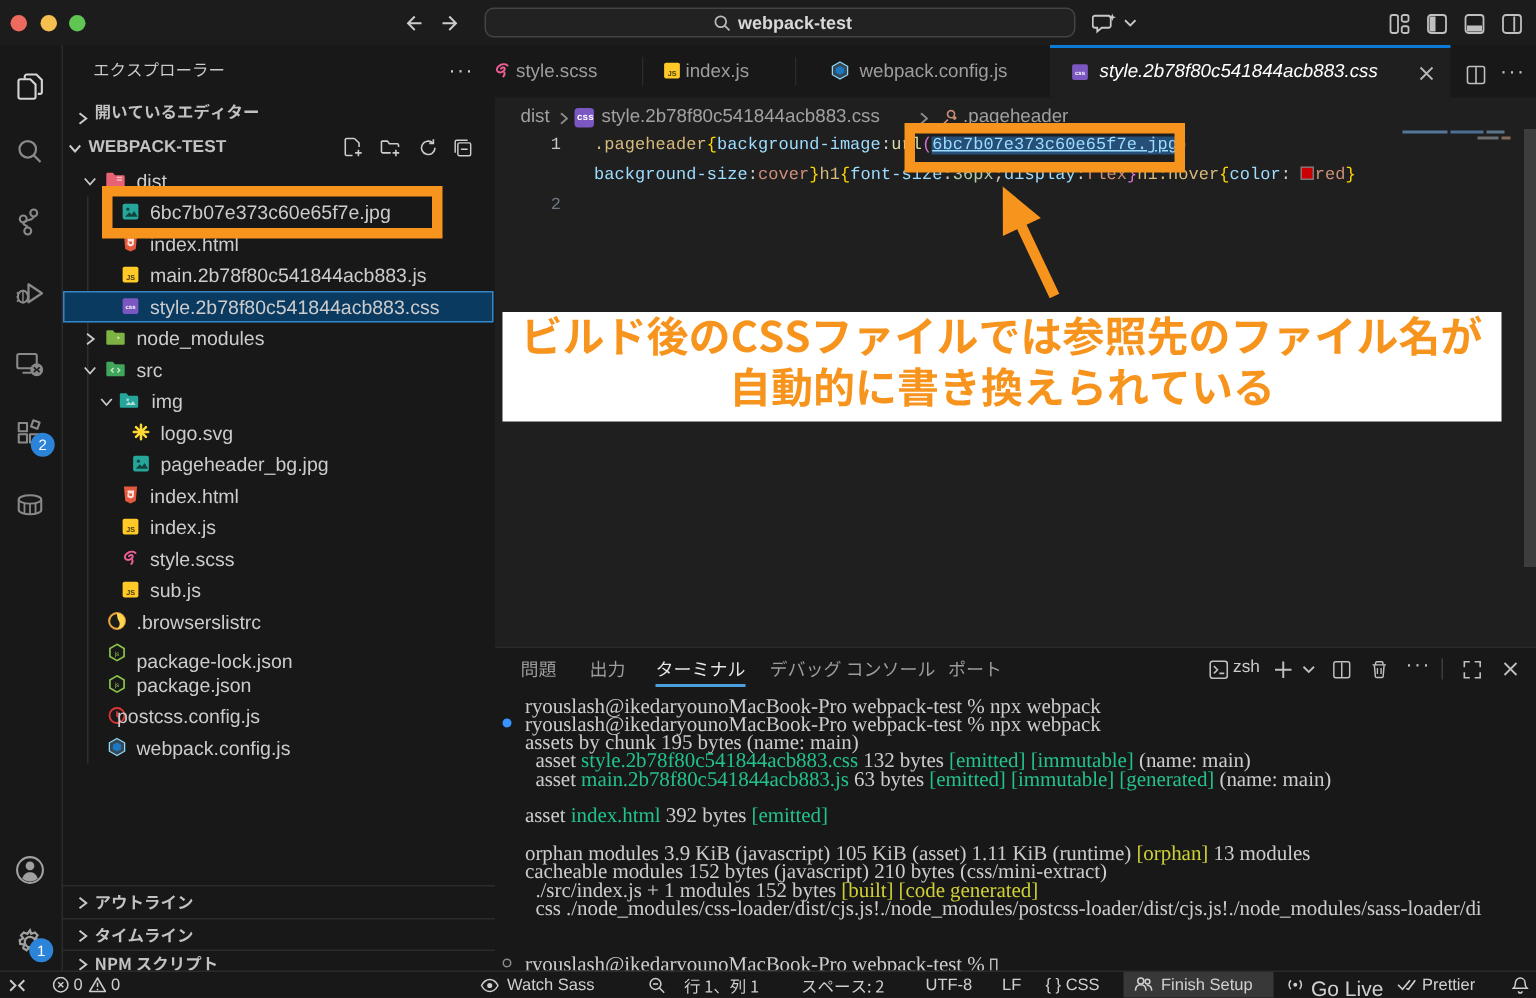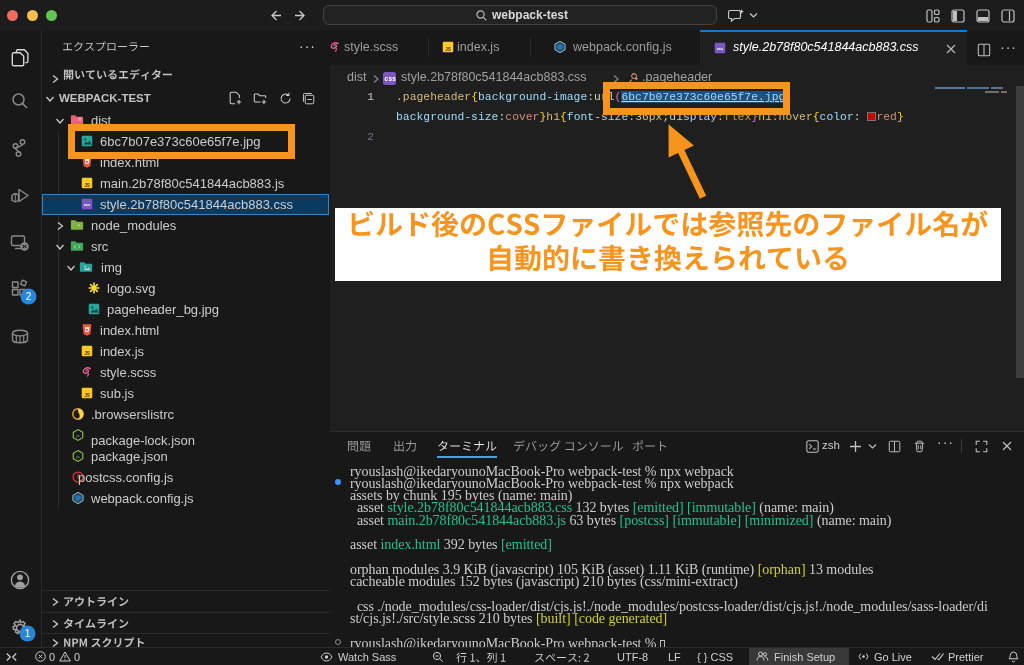--- a/index.html
+++ b/index.html
@@ -452,26 +452,26 @@
   <svg class="abs" style="left:645px;top:8px" width="13" height="13" viewBox="0 0 16 16">
         <path d="M6 1.5 h-4.5 v4.5 M10 1.5 h4.5 v4.5 M6 14.5 h-4.5 v-4.5 M10 14.5 h4.5 v-4.5" stroke="#c0c0c0" stroke-width="1.3" fill="none"></path>
       </svg>
   <svg class="abs" style="left:671px;top:8px" width="12" height="12" viewBox="0 0 12 12">
         <path d="M2 2 L10 10 M10 2 L2 10" stroke="#c0c0c0" stroke-width="1.2"></path>
       </svg>
   <div class="term" style="top:31.5px">ryouslash@ikedaryounoMacBook-Pro webpack-test % npx webpack</div>
 <div class="term" style="top:43.8px">ryouslash@ikedaryounoMacBook-Pro webpack-test % npx webpack</div>
 <div class="term" style="top:56.1px">assets by chunk 195 bytes (name: main)</div>
 <div class="term" style="top:68.4px">  asset <span class="g">style.2b78f80c541844acb883.css</span> 132 bytes <span class="g">[emitted] [immutable]</span> (name: main)</div>
-<div class="term" style="top:80.7px">  asset <span class="g">main.2b78f80c541844acb883.js</span> 63 bytes <span class="g">[postcss] [immutable] [minimized]</span> (name: main)</div>
+<div class="term" style="top:80.7px">  asset <span class="g">main.2b78f80c541844acb883.js</span> 63 bytes <span class="g">[emitted] [immutable] [generated]</span> (name: main)</div>
 <div class="term" style="top:105.3px">asset <span class="g">index.html</span> 392 bytes <span class="g">[emitted]</span></div>
 <div class="term" style="top:129.9px">orphan modules 3.9 KiB (javascript) 105 KiB (asset) 1.11 KiB (runtime) <span class="y">[orphan]</span> 13 modules</div>
 <div class="term" style="top:142.2px">cacheable modules 152 bytes (javascript) 210 bytes (css/mini-extract)</div>
+<div class="term" style="top:154.5px">  ./src/index.js + 1 modules 152 bytes <span class="y">[built]</span> <span class="y">[code generated]</span></div>
 <div class="term" style="top:166.8px">  css ./node_modules/css-loader/dist/cjs.js!./node_modules/postcss-loader/dist/cjs.js!./node_modules/sass-loader/di</div>
-<div class="term" style="top:179.1px">st/cjs.js!./src/style.scss 210 bytes <span class="y">[built]</span> <span class="y">[code generated]</span></div>
 <div class="term" style="top:203.7px">ryouslash@ikedaryounoMacBook-Pro webpack-test % <span style="display:inline-block;width:5px;height:10px;border:1px solid #bbbbbb;vertical-align:-2px"></span></div>
 <div class="abs" style="left:5px;top:47px;width:6px;height:6px;border-radius:50%;background:#3794ff"></div>
 <div class="abs" style="left:5px;top:207px;width:6px;height:6px;border-radius:50%;border:1px solid #8a8a8a"></div>
 </div>
 
 <div class="abs" id="statusbar">
   <svg class="abs" style="left:6px;top:4px" width="11" height="10" viewBox="0 0 11 10">
         <path d="M0.8 1.5 L4.3 5 L0.8 8.5 M10.2 1.5 L6.7 5 L10.2 8.5" stroke="#cccccc" stroke-width="1.3" fill="none"></path>
       </svg>
   <svg class="abs" style="left:35px;top:3px" width="11" height="11" viewBox="0 0 11 11">
@@ -510,21 +510,21 @@
   <svg class="abs" style="left:756px;top:3px" width="13" height="11" viewBox="0 0 13 11">
         <circle cx="4.5" cy="3" r="2" stroke="#d0d0d0" stroke-width="1" fill="none"></circle>
         <circle cx="9" cy="3.4" r="1.6" stroke="#d0d0d0" stroke-width="1" fill="none"></circle>
         <path d="M1 9.5 c0 -2.8 1.6 -4 3.5 -4 c1.9 0 3.5 1.2 3.5 4 M8.5 5.8 c1.8 0 3.3 1 3.3 3.7" stroke="#d0d0d0" stroke-width="1" fill="none"></path>
       </svg>
   <div class="abs" style="left:774px;top:2.5px;font-size:11px;color:#d0d0d0">Finish Setup</div>
   <svg class="abs" style="left:857px;top:3px" width="13" height="11" viewBox="0 0 13 11">
         <circle cx="6.5" cy="5.5" r="1.3" fill="#d0d0d0"></circle>
         <path d="M3.6 2.6 a4.1 4.1 0 0 0 0 5.8 M9.4 2.6 a4.1 4.1 0 0 1 0 5.8" stroke="#d0d0d0" stroke-width="1" fill="none"></path>
       </svg>
-  <div class="abs" style="left:874px;top:2.5px;font-size:11px;color:#d0d0d0">Go Live</div>
+  <div class="abs" style="left:874px;top:2.5px;font-size:14px;color:#d0d0d0">Go Live</div>
   <svg class="abs" style="left:931px;top:4px" width="13" height="9" viewBox="0 0 13 9">
         <path d="M1 4.5 L4 7.5 L9 1.5 M6.5 7 l1.5 0.5 L12.5 1.5" stroke="#d0d0d0" stroke-width="1.1" fill="none"></path>
       </svg>
   <div class="abs" style="left:948px;top:2.5px;font-size:11px;color:#d0d0d0">Prettier</div>
   <svg class="abs" style="left:1008px;top:3px" width="11" height="12" viewBox="0 0 11 12">
         <path d="M5.5 1 a3.2 3.2 0 0 1 3.2 3.2 c0 2.6 1.3 3.6 1.3 3.6 h-9 c0 0 1.3 -1 1.3 -3.6 a3.2 3.2 0 0 1 3.2 -3.2 z M4.3 9.8 a1.2 1.2 0 0 0 2.4 0" stroke="#d0d0d0" stroke-width="1" fill="none"></path>
       </svg>
 </div>
 
 </div>

